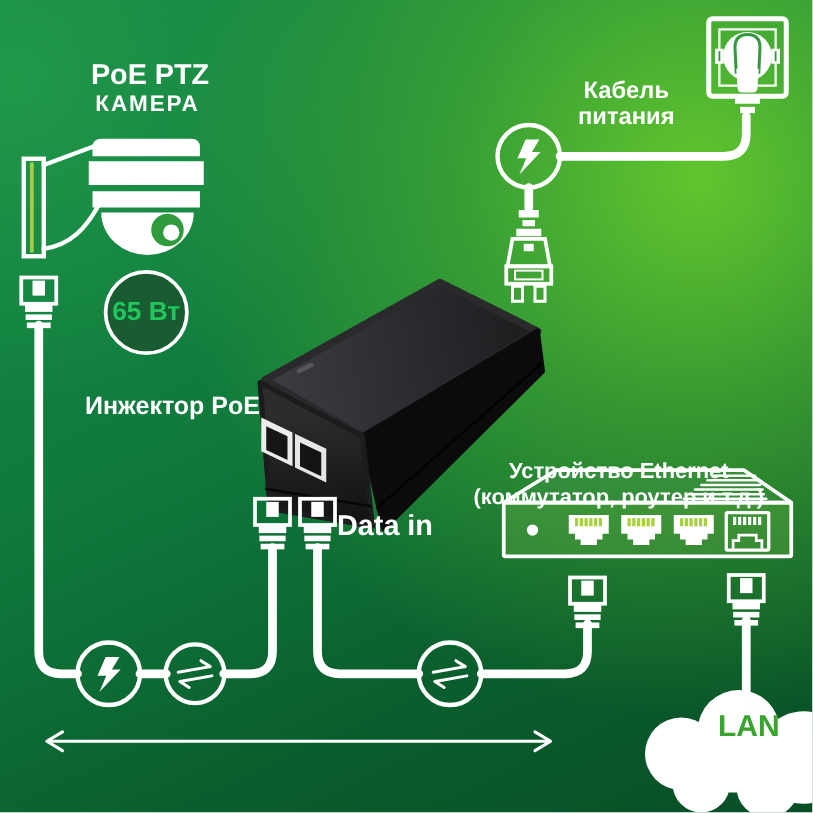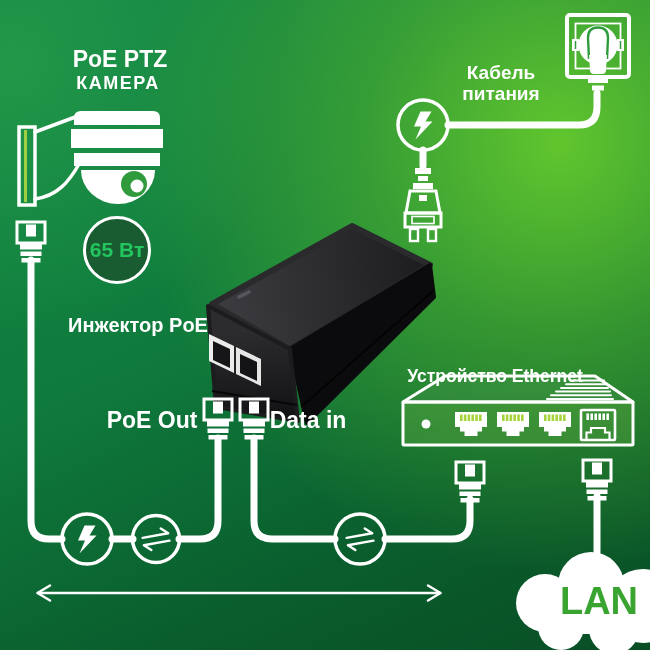--- a/index.html
+++ b/index.html
@@ -19,21 +19,21 @@
     position:absolute;left:83px;top:216px;width:68px;height:68px;border-radius:50%;
     background:#1a5c31;border:3px solid #fff;box-sizing:border-box;
     display:flex;align-items:center;justify-content:center;
     color:#22c55e;font-weight:700;font-size:21px;
   }
   .lbl-injector{left:58px;top:314px;width:160px;font-size:20px;}
   .lbl-power{left:431px;top:62px;width:140px;font-size:19px;line-height:21px;}
   .lbl-poe-out{left:82px;top:407px;width:140px;font-size:23px;}
   .lbl-data-in{left:238px;top:407px;width:140px;font-size:23px;}
   .lbl-eth{left:355px;top:329px;width:280px;font-size:17.5px;line-height:20.5px;margin-top:37px;}
-  .lbl-lan{left:549px;top:580px;width:100px;font-size:38px;color:#3aa430;}
+  .lbl-lan{left:549px;top:568px;width:100px;font-size:24px;color:#3aa430;}
   .lbl-distance{left:90px;top:605px;width:300px;font-size:23px;}
 </style>
 </head>
 <body>
 
 <div class="stage">
 
   <svg class="art" width="650" height="650" viewBox="0 0 650 650">
     <defs>
       <linearGradient id="gTop" x1="220" y1="300" x2="420" y2="270" gradientUnits="userSpaceOnUse">
@@ -197,19 +197,19 @@
   </svg>
 
   <div class="lbl lbl-camera-title">PoE PTZ</div>
   <div class="lbl lbl-camera-sub">КАМЕРА</div>
   <div class="badge">65 Вт</div>
   <div class="lbl lbl-power">
     <div>Кабель</div>
     <div>питания</div>
   </div>
   <div class="lbl lbl-injector">Инжектор PoE</div>
-  <div class="lbl lbl-poe-out">PoE Out</div>
   <div class="lbl lbl-data-in">Data in</div>
   <div class="lbl lbl-eth">
     <div>Устройство Ethernet</div>
+    <div>(коммутатор, роутер и т.д.)</div>
   </div>
   <div class="lbl lbl-lan">LAN</div>
 </div>
 
 </body></html>

